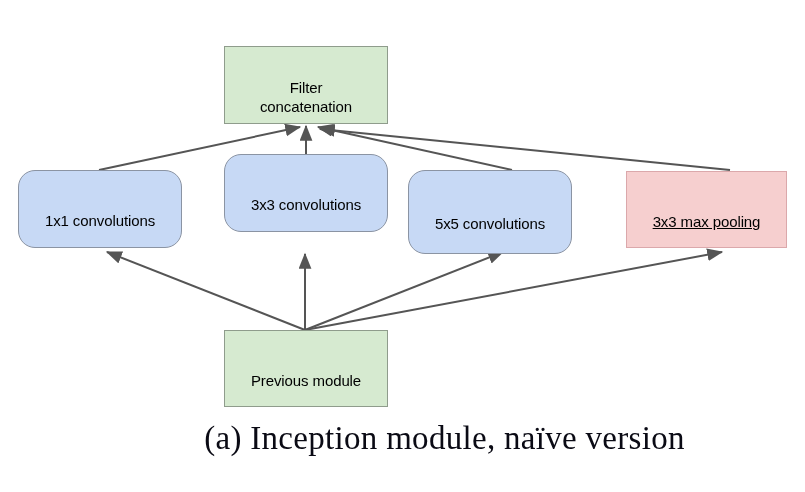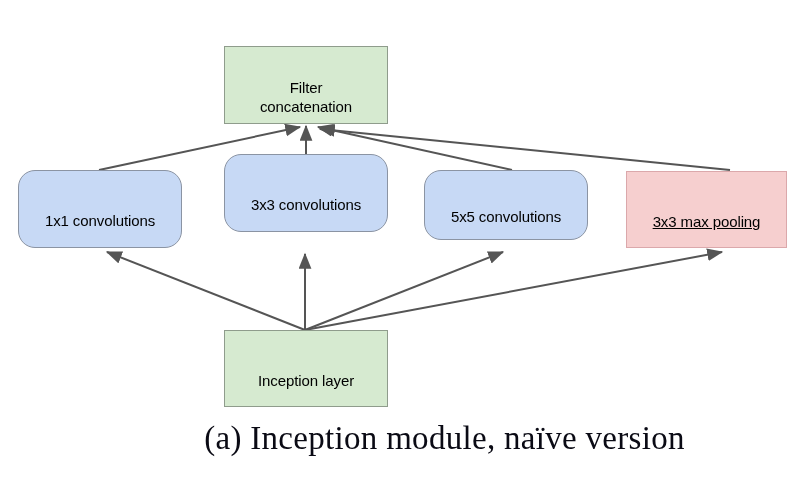--- a/index.html
+++ b/index.html
@@ -114,27 +114,27 @@
   </div>
 
   <div class="node-box node-blue" style="left:18px; top:170px; width:164px; height:78px;">
     <span class="node-label">1x1 convolutions</span>
   </div>
 
   <div class="node-box node-blue" style="left:224px; top:154px; width:164px; height:78px;">
     <span class="node-label">3x3 convolutions</span>
   </div>
 
-  <div class="node-box node-blue" style="left:424px; top:170px; width:164px; height:70px;">
+  <div class="node-box node-blue" style="left:408px; top:170px; width:164px; height:84px;">
     <span class="node-label">5x5 convolutions</span>
   </div>
 
   <div class="node-box node-pink" style="left:626px; top:171px; width:161px; height:77px;text-decoration:underline;">
     <span class="node-label">3x3 max pooling</span>
   </div>
 
   <div class="node-box node-green" style="left:224px; top:330px; width:164px; height:77px;">
-    <span class="node-label">Inception layer</span>
+    <span class="node-label">Previous module</span>
   </div>
 
   <div id="caption">(a)  Inception module, naïve version</div>
 
 </div>
 
 </body></html>

